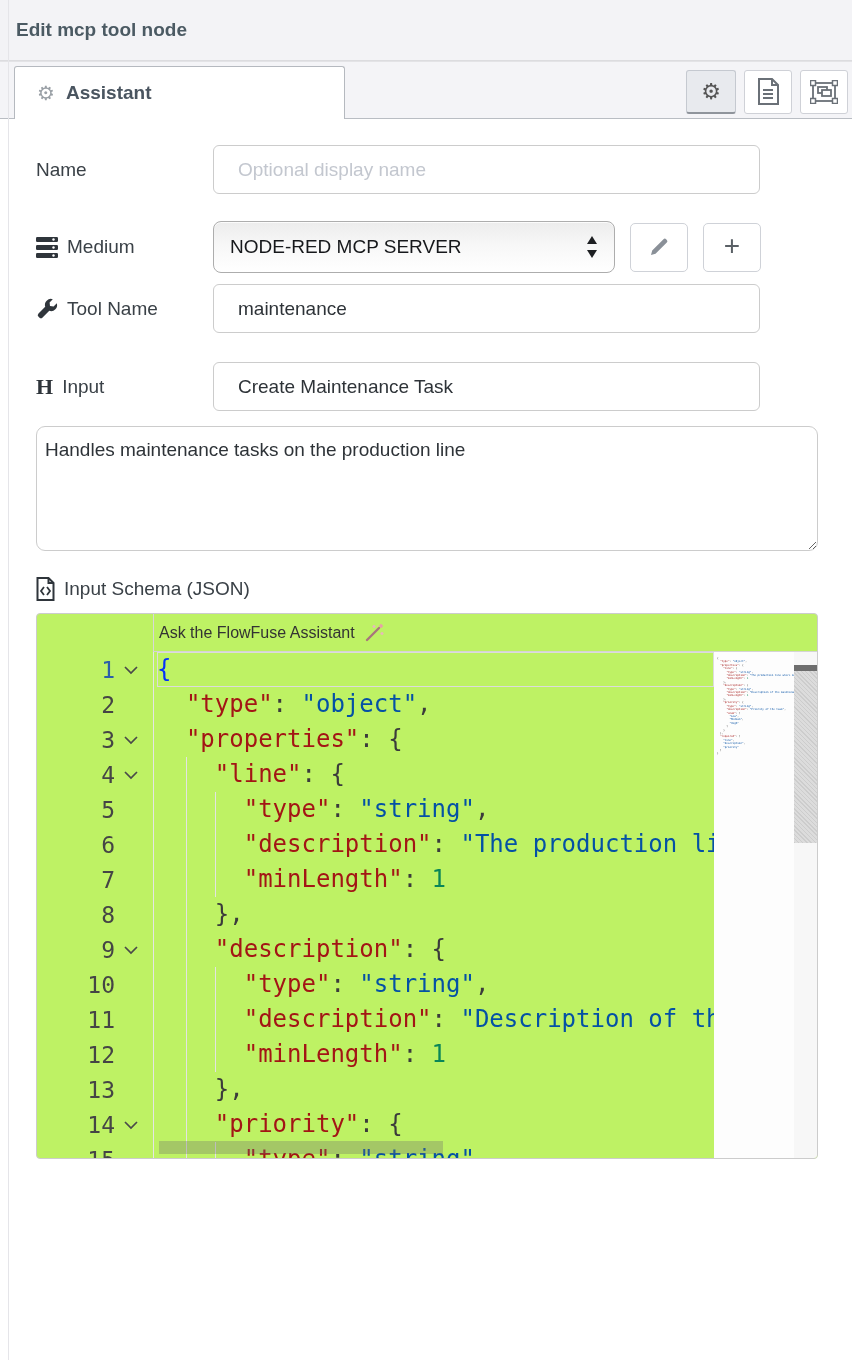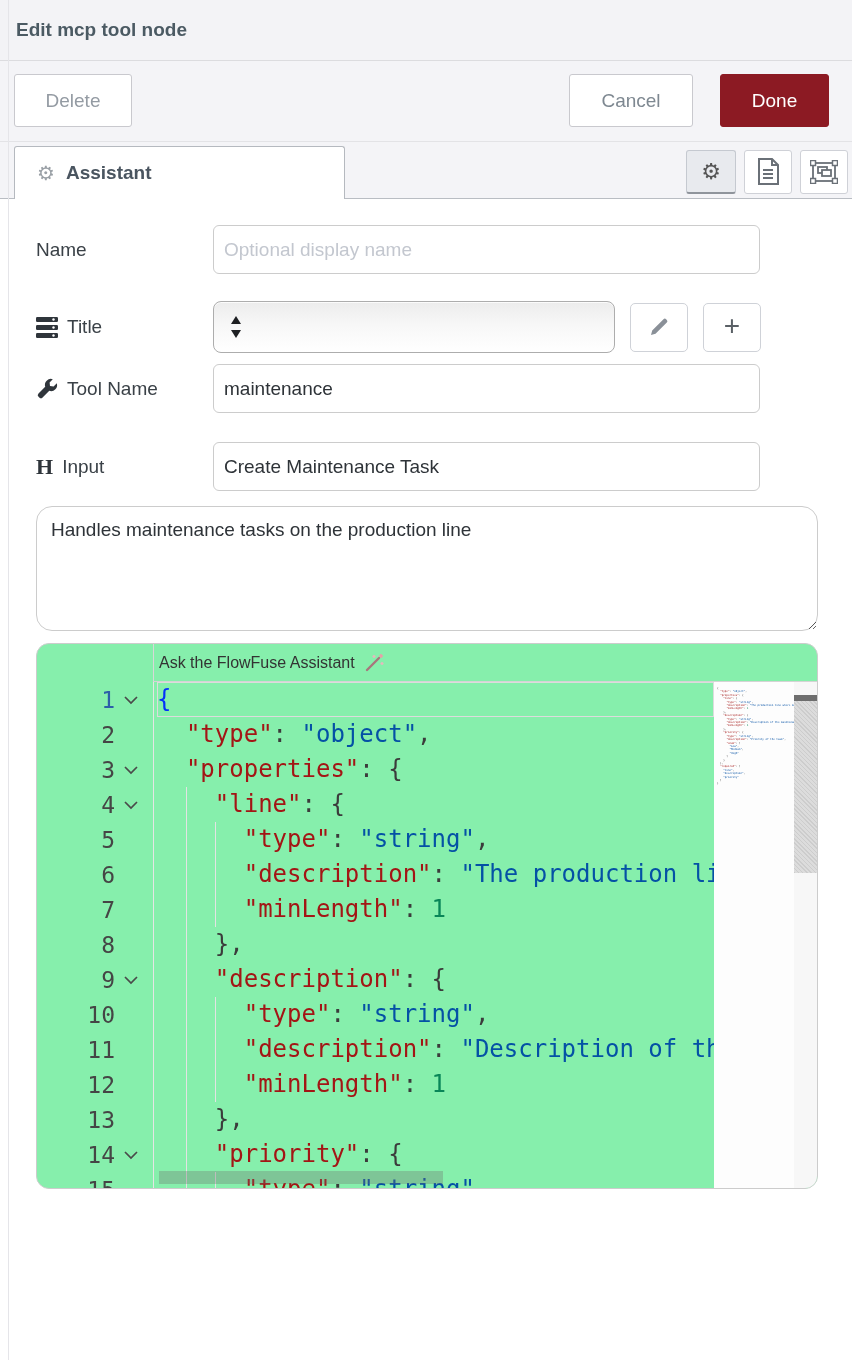--- a/index.html
+++ b/index.html
@@ -29,38 +29,38 @@
   .mb-gear { left:686px; width:50px; font-family:"DejaVu Sans", sans-serif; font-size:22px; color:#555; }
   .mb-doc { left:744px; width:48px; }
   .mb-app { left:800px; width:48px; }
 
   
   .content { background:#fff; }
   .frow { display:flex; align-items:center; padding-left:36px;border-radius:15px; }
   .flabel { width:177px; flex:none; display:flex; align-items:center; gap:9px; font-size:19px; color:#3a4147; }
   .ficon { flex:none; display:inline-flex; }
   .h-icon { font-family:"Liberation Serif", serif; font-weight:bold; font-size:22px; color:#2f353b; }
-  .tinput { width:547px; height:49px; border:1px solid #ccc; border-radius:6px; padding:0 10px; font-size:19px; color:#2e3338; font-family:inherit; background:#fff; }
+  .tinput { width:547px; height:49px; border:1px solid #ccc; border-radius:6px; padding:0 24px; font-size:19px; color:#2e3338; font-family:inherit; background:#fff; }
   .tinput::placeholder { color:#c3c7cf; }
   .row-name { margin-top:26px; }
   .row-server { margin-top:27px; }
   .row-tool { margin-top:11px; }
   .row-title { margin-top:29px; }
 
   .selectbox { width:402px; height:52px; border:1px solid #adadad; border-radius:8px; background:linear-gradient(180deg,#ececec 0%,#f7f7f7 45%,#ffffff 100%); box-shadow:inset 0 1px 0 rgba(255,255,255,.8); display:flex; align-items:center; padding:0 16px; font-size:19px; color:#16181b; cursor:pointer; }
   .selectbox .sel-text { flex:1; white-space:nowrap; overflow:hidden; }
   .sq-btn { width:58px; height:49px; margin-left:15px; background:#fff; border:1px solid #cfd2d8; border-radius:5px; display:flex; align-items:center; justify-content:center; cursor:pointer; }
   .plus-glyph { font-size:28px; color:#5a6066; line-height:1; margin-top:-3px; }
 
   .standalone-label { margin-top:28px; padding-left:36px; height:24px; display:flex; align-items:center; gap:9px; font-size:19px; color:#3a4147; }
-  .desc-area { display:block; margin:15px 0 0 36px; width:782px; height:125px; border:1px solid #ccc; border-radius:16px; padding:12px 14px; font-size:19px; color:#2e3338; font-family:inherit; resize:both; background:#fff; }
+  .desc-area { display:block; margin:15px 0 0 36px; width:782px; height:125px; border:1px solid #ccc; border-radius:9px; padding:12px 8px; font-size:19px; color:#2e3338; font-family:inherit; resize:both; background:#fff; }
   .schema-label { margin-top:26px; }
 
   
-  .editor { position:relative; margin:12px 0 0 36px; width:782px; height:546px; border:1px solid #ccc; border-radius:13px; background:#86efac; overflow:hidden; }
+  .editor { position:relative; margin:12px 0 0 36px; width:782px; height:546px; border:1px solid #ccc; border-radius:4px; background:#bef264; overflow:hidden; }
   .ed-header { display:flex; height:38px; }
   .ed-h-gutter { width:116px; flex:none; }
   .ed-h-main { flex:1; border-left:1px solid #d8d8d8; border-bottom:1px solid #d4d4d4; display:flex; align-items:center; padding-left:5px; font-size:16px; color:#333; gap:8px; cursor:pointer; }
   .ed-body { position:relative; height:508px; font-family:"DejaVu Sans Mono", monospace; }
   .gutter-border { position:absolute; left:116px; top:0; bottom:0; width:1px; background:#e5e5e5; }
   .g-line { position:absolute; left:0; width:116px; height:35px; display:flex; align-items:center; }
   .ln { display:inline-block; width:78px; text-align:right; font-size:23px; color:#454545; }
   .ln.active { color:#2c5fa8; }
   .fold { position:absolute; left:86px; top:50%; transform:translateY(-50%); display:inline-flex; cursor:pointer; }
   .code-line { position:absolute; left:120px; width:557px; height:35px; line-height:35px; font-size:24px; white-space:pre; overflow:hidden; color:#3b3b3b; }
@@ -80,26 +80,20 @@
 </head>
 <body>
 
 <div class="tray">
   <div class="left-edge"></div>
 
   <div class="hdr">
     <span class="hdr-title">Edit mcp tool node</span>
   </div>
 
-  <div class="toolbar">
-    <button class="btn btn-delete">Delete</button>
-    <div class="tb-spacer"></div>
-    <button class="btn btn-cancel">Cancel</button>
-    <button class="btn btn-done">Done</button>
-  </div>
 
   <div class="tabbar">
     <div class="tab">
       <span class="tab-gear">⚙</span>
       <span class="tab-label">Assistant</span>
     </div>
     <div class="mini-btn mb-gear active">
       <span>⚙</span>
     </div>
     <div class="mini-btn mb-doc">
@@ -142,23 +136,24 @@
         <span class="ficon">
           <svg width="22" height="21" viewBox="0 0 22 21">
               <rect x="0" y="0" width="22" height="5" rx="1.2" fill="#2f353b"></rect>
               <rect x="0" y="8" width="22" height="5" rx="1.2" fill="#2f353b"></rect>
               <rect x="0" y="16" width="22" height="5" rx="1.2" fill="#2f353b"></rect>
               <circle cx="17.5" cy="2.5" r="1.2" fill="#fff"></circle>
               <circle cx="17.5" cy="10.5" r="1.2" fill="#fff"></circle>
               <circle cx="17.5" cy="18.5" r="1.2" fill="#fff"></circle>
             </svg>
         </span>
-        <span>Title</span>
+        <span>Medium</span>
       </div>
       <div class="selectbox">
+        <span class="sel-text">NODE-RED MCP SERVER</span>
         <span class="ficon">
           <svg width="12" height="22" viewBox="0 0 12 22">
               <polygon points="6,0 11,8 1,8" fill="#1d1f22"></polygon>
               <polygon points="6,22 11,14 1,14" fill="#1d1f22"></polygon>
             </svg>
         </span>
       </div>
       <div class="sq-btn">
         <span class="ficon">
           <svg width="20" height="20" viewBox="0 0 20 20">
@@ -186,20 +181,30 @@
     <div class="frow row-title">
       <div class="flabel">
         <span class="h-icon">H</span>
         <span>Input</span>
       </div>
       <input class="tinput" value="Create Maintenance Task" style="">
     </div>
 
     <textarea class="desc-area" style="">Handles maintenance tasks on the production line</textarea>
 
+    <div class="standalone-label schema-label">
+      <span class="ficon">
+        <svg width="19" height="24" viewBox="0 0 19 24">
+            <path d="M1.5 1 h11 l5 5 v17 h-16 z" fill="none" stroke="#2f353b" stroke-width="2"></path>
+            <path d="M12.5 1 v5 h5" fill="none" stroke="#2f353b" stroke-width="2"></path>
+            <path d="M8 10 l-3 4 3 4 M11 10 l3 4-3 4" fill="none" stroke="#2f353b" stroke-width="1.8"></path>
+          </svg>
+      </span>
+      <span>Input Schema (JSON)</span>
+    </div>
 
     <div class="editor">
       <div class="ed-header">
         <div class="ed-h-gutter"></div>
         <div class="ed-h-main">
           <span>Ask the FlowFuse Assistant</span>
           <span class="ficon">
             <svg width="22" height="20" viewBox="0 0 22 20">
                 <line x1="4" y1="17" x2="16" y2="5" stroke="#a8767c" stroke-width="2.4" stroke-linecap="round"></line>
                 <path d="M18 1 v4 M16 3 h4" stroke="#e8a0a8" stroke-width="1.6"></path>

